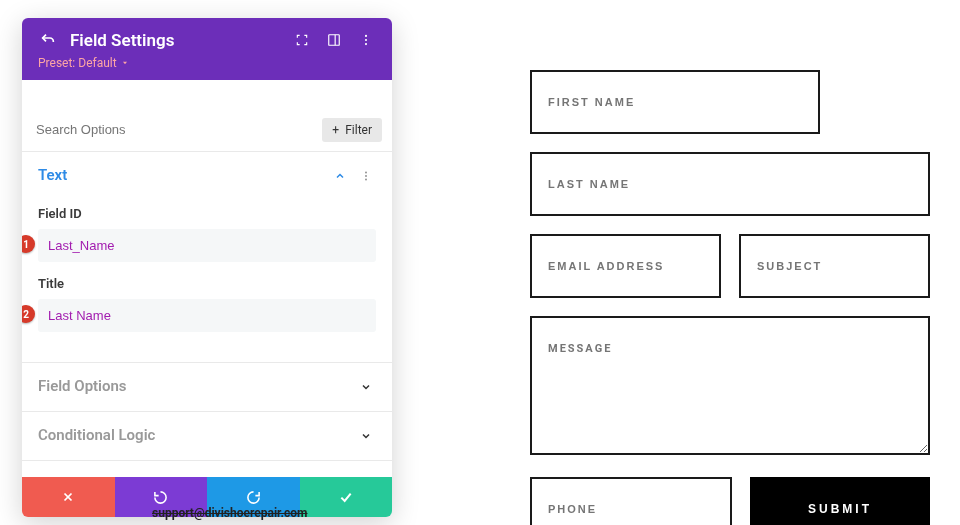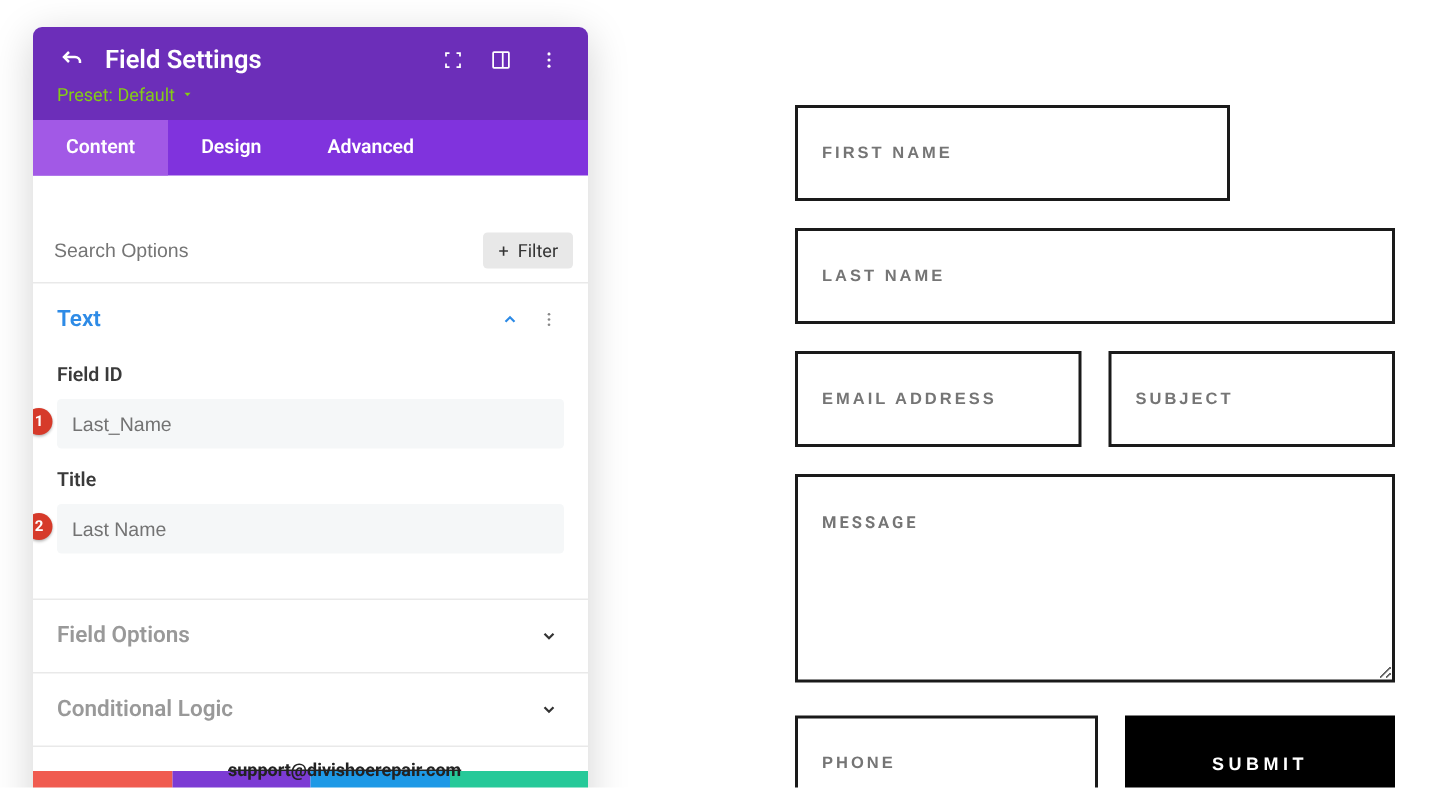--- a/index.html
+++ b/index.html
@@ -40,21 +40,21 @@
   height: 20px;
   display: inline-flex;
   align-items: center;
   justify-content: center;
   color: #fff;
   cursor: pointer;
 }
 .preset-row {
   margin-top: 6px;
   font-size: 12px;
-  color: #84cc16;
+  color: #fca5a5;
   display: flex;
   align-items: center;
   gap: 4px;
 }
 .tabs {
   background: #8033dd;
   display: flex;
   align-items: stretch;
 }
 .tab {
@@ -121,21 +121,21 @@
   margin-top: 6px;
   margin-bottom: 8px;
 }
 .field-input {
   width: 100%;
   background: #f5f7f8;
   border: none;
   border-radius: 3px;
   padding: 9px 10px;
   font-size: 13px;
-  color: #737373;
+  color: #a21caf;
   outline: none;
 }
 .field-row {
   position: relative;
   margin-bottom: 14px;
 }
 .num-badge {
   position: absolute;
   left: -21px;
   top: 6px;
@@ -255,25 +255,20 @@
       </span>
     </div>
     <div class="preset-row">
       <span>Preset: Default</span>
       <svg width="8" height="8" viewBox="0 0 20 20" fill="currentColor">
           <path d="M5 7l5 6 5-6z"></path>
         </svg>
     </div>
   </div>
 
-  <div class="tabs">
-    <div class="tab active">Content</div>
-    <div class="tab">Design</div>
-    <div class="tab">Advanced</div>
-  </div>
 
   <div class="search-row">
     <input class="search-input" placeholder="Search Options" style="">
     <div class="filter-btn">
       <span>+</span>
       <span>Filter</span>
     </div>
   </div>
 
   <div class="section">

